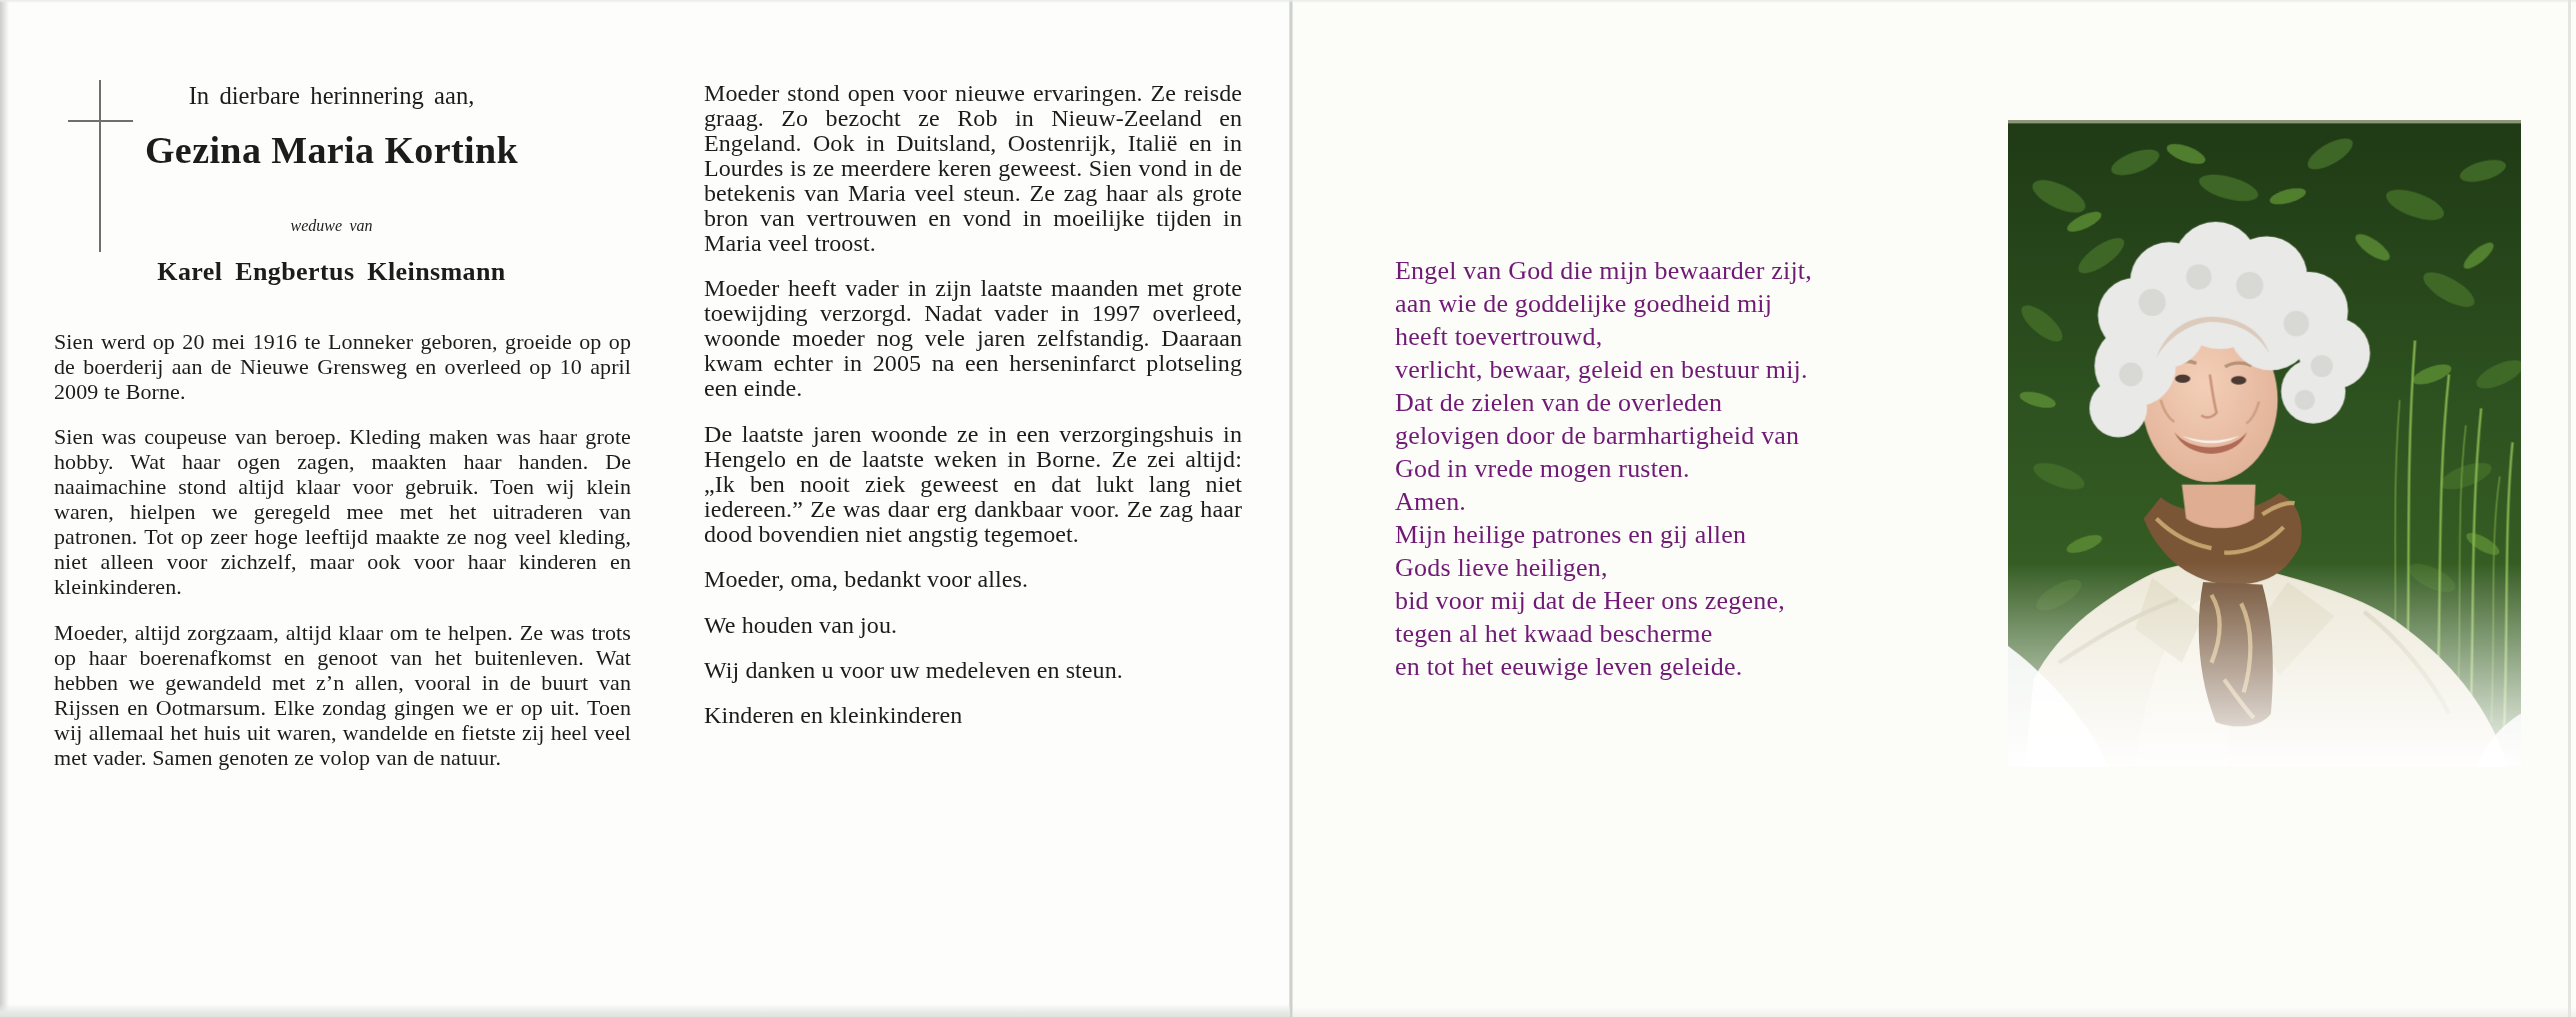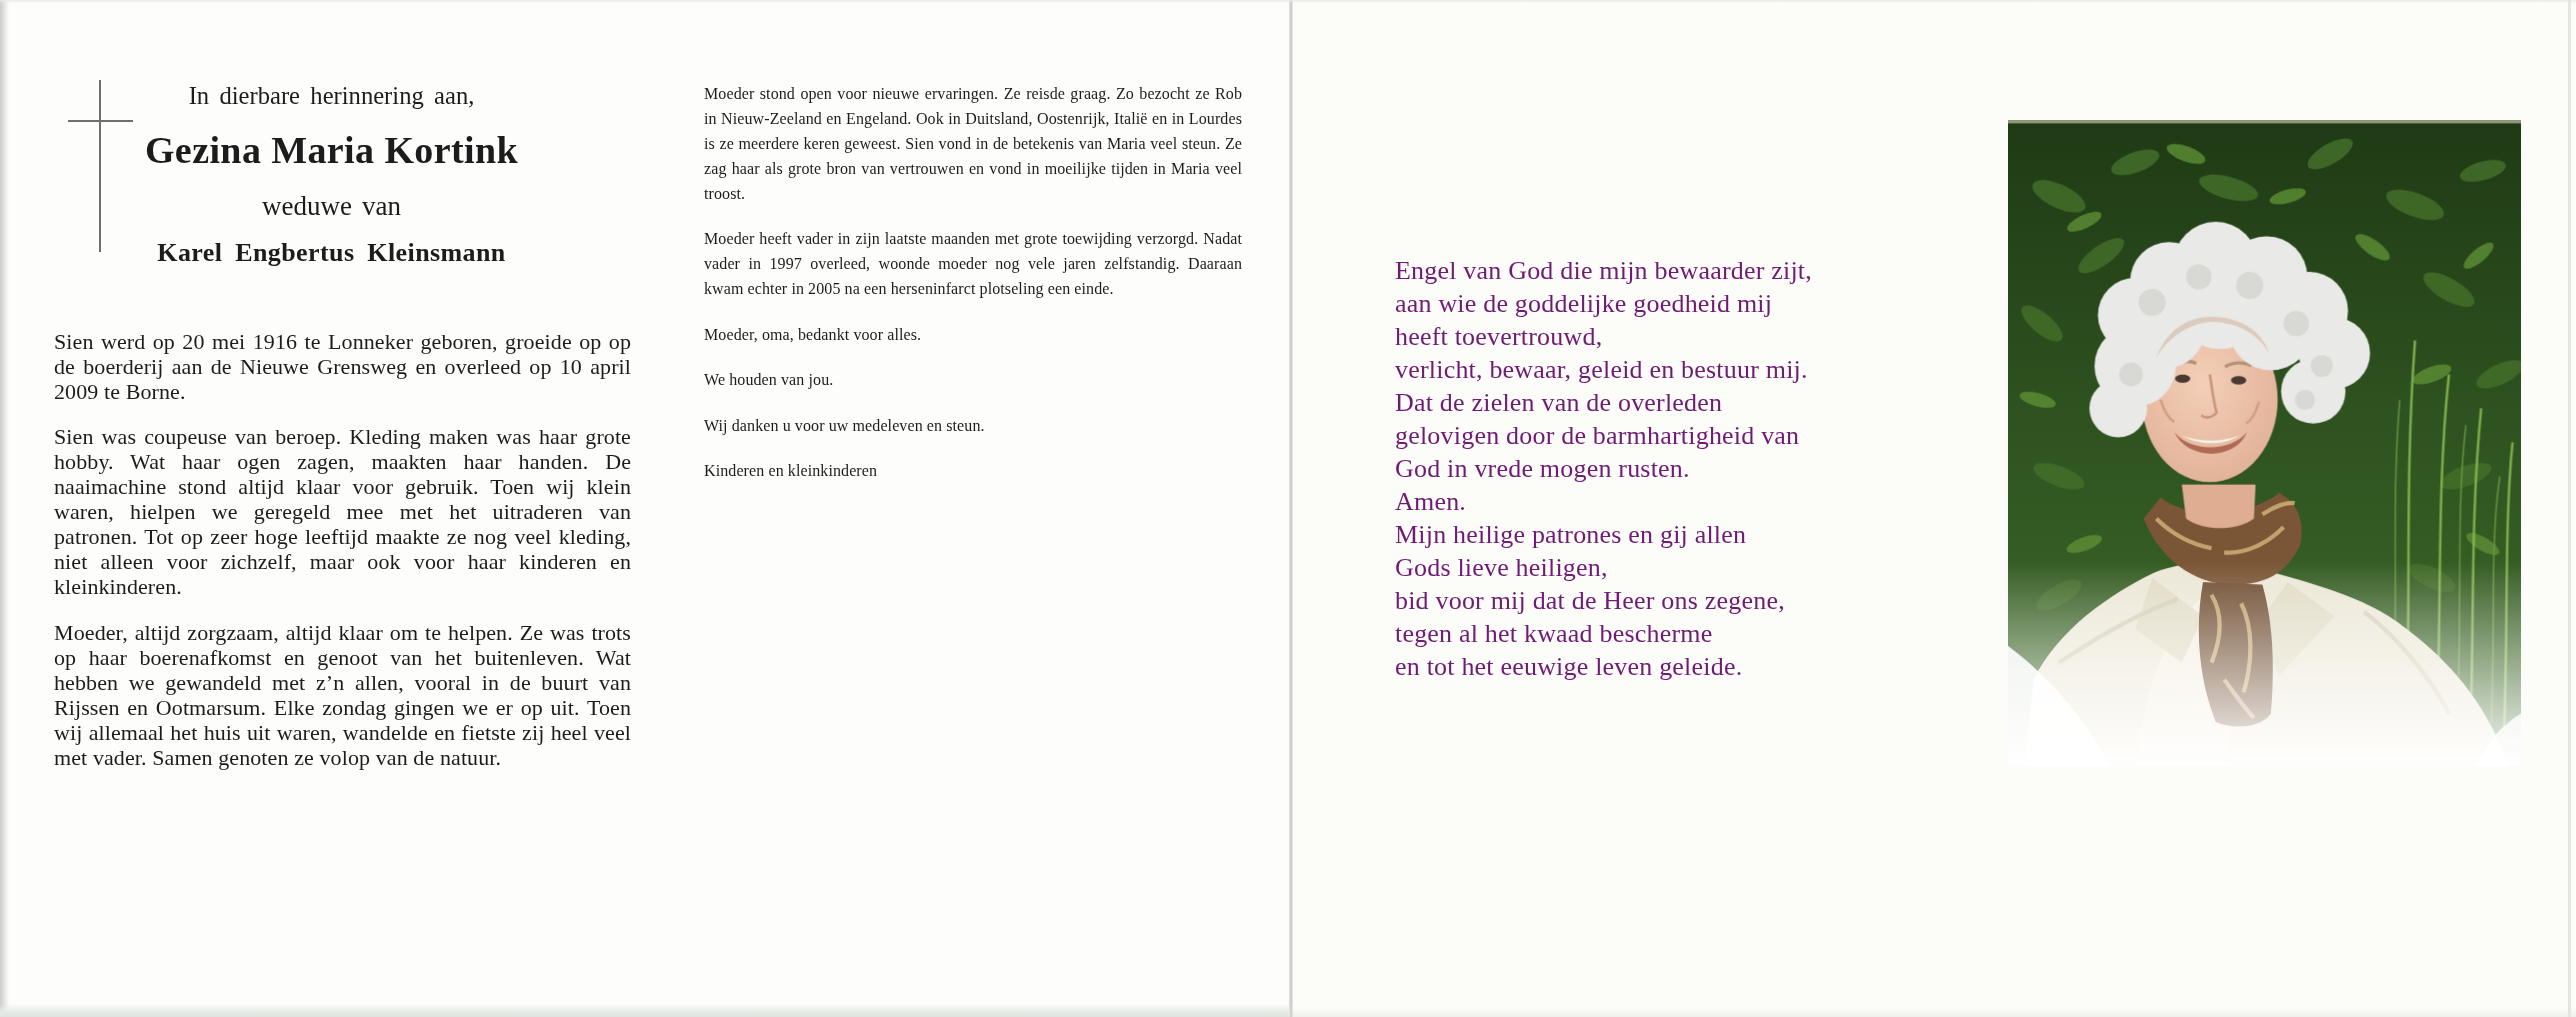--- a/index.html
+++ b/index.html
@@ -28,27 +28,27 @@
   .edge-right{position:absolute;left:2568px;top:0;width:2.5px;height:1018px;background:#e4e4e0;}
 
   
   .cross-v{position:absolute;left:99px;top:80px;width:1.7px;height:172px;background:#6f6f6b;}
   .cross-h{position:absolute;left:68px;top:120px;width:65px;height:1.7px;background:#6f6f6b;}
 
   
   .header-block{position:absolute;left:68px;top:81px;width:527px;text-align:center;}
   .memorial-line{font-size:24.6px;line-height:29px;word-spacing:4.2px;}
   .deceased-name{font-size:38px;line-height:42px;font-weight:700;margin-top:18.7px;letter-spacing:0.4px;}
-  .widow-line{font-size:27px;line-height:29px;margin-top:21px;word-spacing:3.4px;}
+  .widow-line{font-size:16px;line-height:29px;margin-top:40px;word-spacing:3.4px;font-style:italic;}
   .spouse-name{font-size:26px;line-height:30.5px;font-weight:700;margin-top:17px;word-spacing:6px;letter-spacing:0.4px;text-align:center;}
 
   
   .body-col p{margin:0 0 20.4px 0;text-align:justify;}
   .col-left{position:absolute;left:54px;top:329px;width:577px;font-size:22px;line-height:25px;letter-spacing:0.1px;}
-  .col-mid{position:absolute;left:704px;top:81px;width:538px;font-size:16px;line-height:25px;letter-spacing:0.1px;}
+  .col-mid{position:absolute;left:704px;top:81px;width:538px;font-size:24px;line-height:25px;letter-spacing:0.1px;}
   .col-mid p.single{text-align:left;}
   .gap-before-thanks{margin-top:-1.7px;}
   .gap-before-condolence{margin-top:54px;}
   .signature-line{margin:0 0 0 165px;text-align:left;}
 
   
   .prayer-block{position:absolute;left:1395px;top:254px;width:560px;
     font-size:26px;line-height:33px;white-space:pre-line;color:#701a75;letter-spacing:0.2px;}
 
   
@@ -75,20 +75,21 @@
 
   <div class="col-left body-col">
     <p>Sien werd op 20 mei 1916 te Lonneker geboren, groeide op op de boerderij aan de Nieuwe Grensweg en overleed op 10 april 2009 te Borne.</p>
     <p>Sien was coupeuse van beroep. Kleding maken was haar grote hobby. Wat haar ogen zagen, maakten haar handen. De naaimachine stond altijd klaar voor gebruik. Toen wij klein waren, hielpen we geregeld mee met het uitraderen van patronen. Tot op zeer hoge leeftijd maakte ze nog veel kleding, niet alleen voor zichzelf, maar ook voor haar kinderen en kleinkinderen.</p>
     <p>Moeder, altijd zorgzaam, altijd klaar om te helpen. Ze was trots op haar boerenafkomst en genoot van het buitenleven. Wat hebben we gewandeld met z’n allen, vooral in de buurt van Rijssen en Ootmarsum. Elke zondag gingen we er op uit. Toen wij allemaal het huis uit waren, wandelde en fietste zij heel veel met vader. Samen genoten ze volop van de natuur.</p>
   </div>
 
   <div class="col-mid body-col">
     <p>Moeder stond open voor nieuwe ervaringen. Ze reisde graag. Zo bezocht ze Rob in Nieuw-Zeeland en Engeland. Ook in Duitsland, Oostenrijk, Italië en in Lourdes is ze meerdere keren geweest. Sien vond in de betekenis van Maria veel steun. Ze zag haar als grote bron van vertrouwen en vond in moeilijke tijden in Maria veel troost.</p>
     <p>Moeder heeft vader in zijn laatste maanden met grote toewijding verzorgd. Nadat vader in 1997 overleed, woonde moeder nog vele jaren zelfstandig. Daaraan kwam echter in 2005 na een herseninfarct plotseling een einde.</p>
+    <p>De laatste jaren woonde ze in een verzorgingshuis in Hengelo en de laatste weken in Borne. Ze zei altijd: „Ik ben nooit ziek geweest en dat lukt lang niet iedereen.” Ze was daar erg dankbaar voor. Ze zag haar dood bovendien niet angstig tegemoet.</p>
     <p class="single gap-before-thanks">Moeder, oma, bedankt voor alles.</p>
     <p class="single">We houden van jou.</p>
     <p class="single gap-before-condolence">Wij danken u voor uw medeleven en steun.</p>
     <p class="single signature-line">Kinderen en kleinkinderen</p>
   </div>
 
   <div class="prayer-block">Engel van God die mijn bewaarder zijt,
 aan wie de goddelijke goedheid mij
 heeft toevertrouwd,
 verlicht, bewaar, geleid en bestuur mij.

